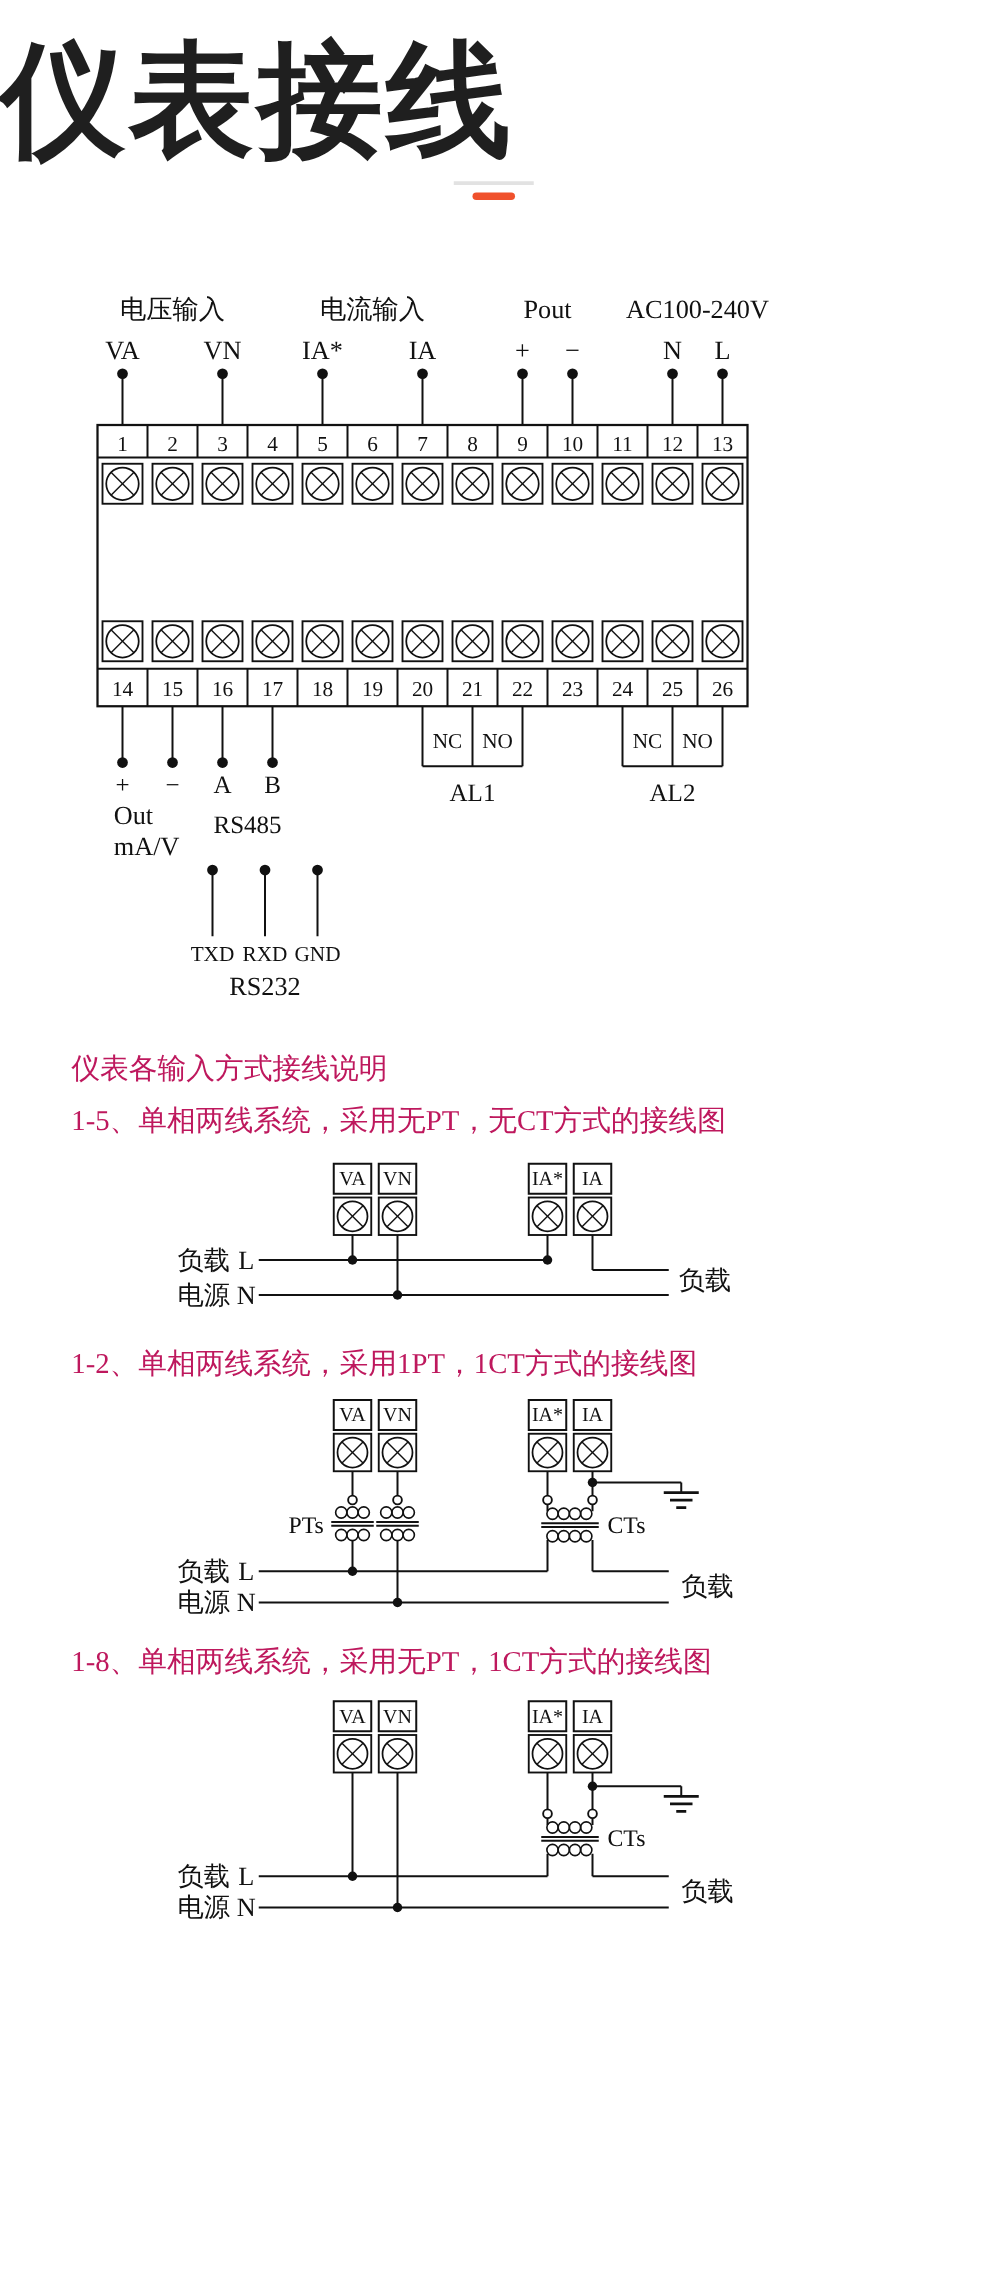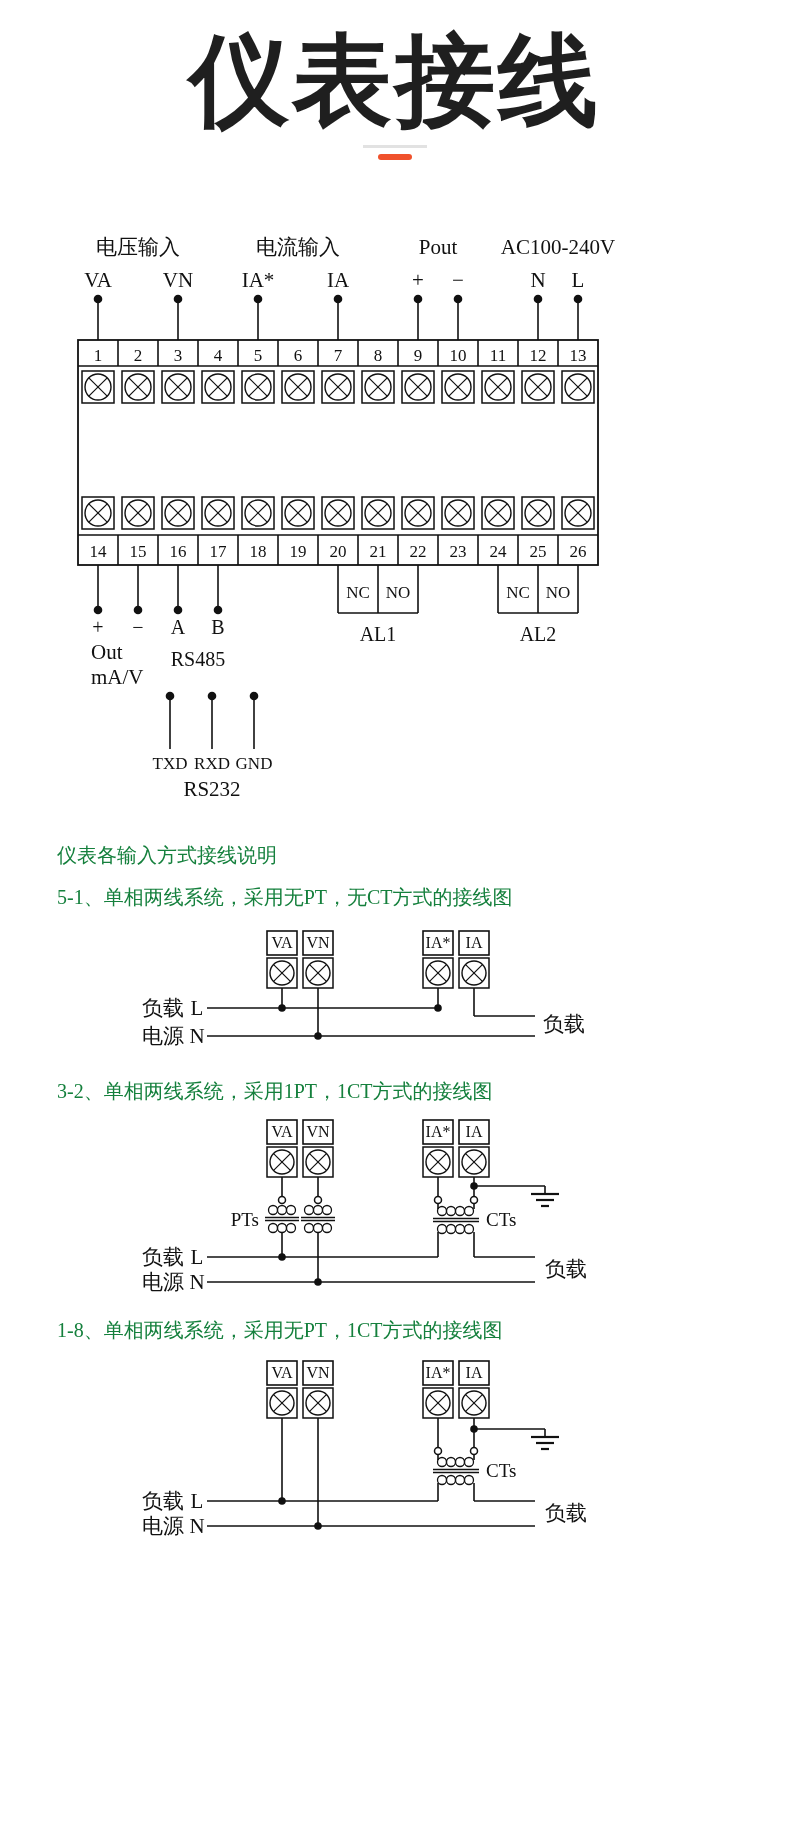--- a/index.html
+++ b/index.html
@@ -1,27 +1,27 @@
 <!DOCTYPE html>
 <html><head>
 <meta charset="utf-8">
 <style>
   *{box-sizing:border-box}
   html,body{margin:0;padding:0}
   body{width:790px;min-height:1824px;background:#ffffff;color:#111;
        font-family:"Liberation Serif","DejaVu Serif",serif}
-  .title{margin:28px 0 0;text-align:center;
+  .title{margin:28px 0 0;text-align:left;
          font-family:"Liberation Sans","DejaVu Sans",sans-serif;
          font-weight:900;font-size:100px;line-height:1.05;color:#1f1f1f;letter-spacing:3px}
   .accent-wrap{margin:12px auto 0;width:140px}
   .dash-gray{width:64px;height:3px;background:#e2e2e2;margin:0 auto}
   .dash-orange{width:34px;height:6px;border-radius:3px;margin:6px auto 0;background:#f0512c}
   svg.diag{display:block}
   #main-svg{margin-top:60px}
-  p.h{margin:8px 0 2px 57px;font-size:20px;line-height:34px;color:#15803d}
+  p.h{margin:8px 0 2px 57px;font-size:23px;line-height:34px;color:#be185d}
   p.intro{margin-top:28px}
   svg text{font-family:"Liberation Serif","DejaVu Serif",serif;fill:#111}
   .f16{font-size:16px}.f17{font-size:17px}.f19{font-size:19px}.f20{font-size:20px}.f21{font-size:21px}
   .w line{stroke:#111;stroke-width:1.6}
   .w .gnd{stroke-width:2.2}
   .dot{fill:#111;stroke:none}
   .oc{fill:#fff;stroke:#111;stroke-width:1.5}
   .coil{fill:none;stroke:#111;stroke-width:1.3}
   .box{fill:none;stroke:#111;stroke-width:1.6}
   .outer{fill:none;stroke:#111;stroke-width:1.8}
@@ -218,21 +218,21 @@
       <line x1="254" y1="476" x2="254" y2="529"></line>
     <text class="f17" text-anchor="middle" x="170" y="549">TXD</text>
     <text class="f17" text-anchor="middle" x="212" y="549">RXD</text>
     <text class="f17" text-anchor="middle" x="254" y="549">GND</text>
     <text class="f21" text-anchor="middle" x="212" y="576">RS232</text>
   </g>
 </svg>
 
 <p class="h intro">仪表各输入方式接线说明</p>
 
-<p class="h">5-1、单相两线系统，采用无PT，无CT方式的接线图</p>
+<p class="h">1-5、单相两线系统，采用无PT，无CT方式的接线图</p>
 <svg class="diag" width="790" height="150" viewBox="0 0 790 150">
   <g>
     <rect class="box" x="267" y="15" width="30" height="24"></rect>
     <rect class="box" x="303" y="15" width="30" height="24"></rect>
     <rect class="box" x="423" y="15" width="30" height="24"></rect>
     <rect class="box" x="459" y="15" width="30" height="24"></rect>
     <text class="f16" text-anchor="middle" x="282" y="32">VA</text>
     <text class="f16" text-anchor="middle" x="318" y="32">VN</text>
     <text class="f16" text-anchor="middle" x="438" y="32">IA*</text>
     <text class="f16" text-anchor="middle" x="474" y="32">IA</text>
@@ -253,21 +253,21 @@
     <circle class="dot" cx="438" cy="92" r="3.8"></circle>
     <circle class="dot" cx="318" cy="120" r="3.8"></circle>
   </g>
   <text class="f21" text-anchor="end" x="184" y="99">负载</text>
   <text class="f21" text-anchor="middle" x="197" y="99">L</text>
   <text class="f21" text-anchor="end" x="184" y="127">电源</text>
   <text class="f21" text-anchor="middle" x="197" y="127">N</text>
   <text class="f21" x="543" y="115">负载</text>
 </svg>
 
-<p class="h">3-2、单相两线系统，采用1PT，1CT方式的接线图</p>
+<p class="h">1-2、单相两线系统，采用1PT，1CT方式的接线图</p>
 <svg class="diag" width="790" height="195" viewBox="0 0 790 195">
   <g>
     <rect class="box" x="267" y="10" width="30" height="24"></rect>
     <rect class="box" x="303" y="10" width="30" height="24"></rect>
     <rect class="box" x="423" y="10" width="30" height="24"></rect>
     <rect class="box" x="459" y="10" width="30" height="24"></rect>
     <text class="f16" text-anchor="middle" x="282" y="27">VA</text>
     <text class="f16" text-anchor="middle" x="318" y="27">VN</text>
     <text class="f16" text-anchor="middle" x="438" y="27">IA*</text>
     <text class="f16" text-anchor="middle" x="474" y="27">IA</text>

